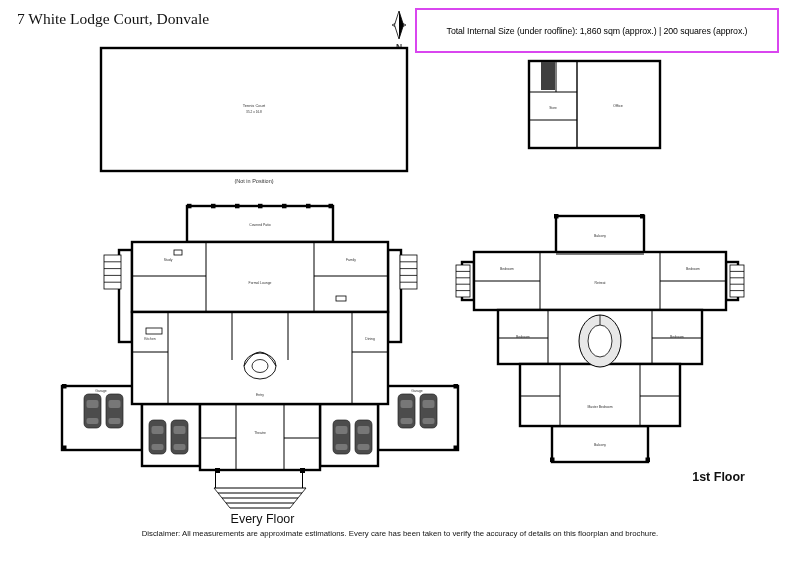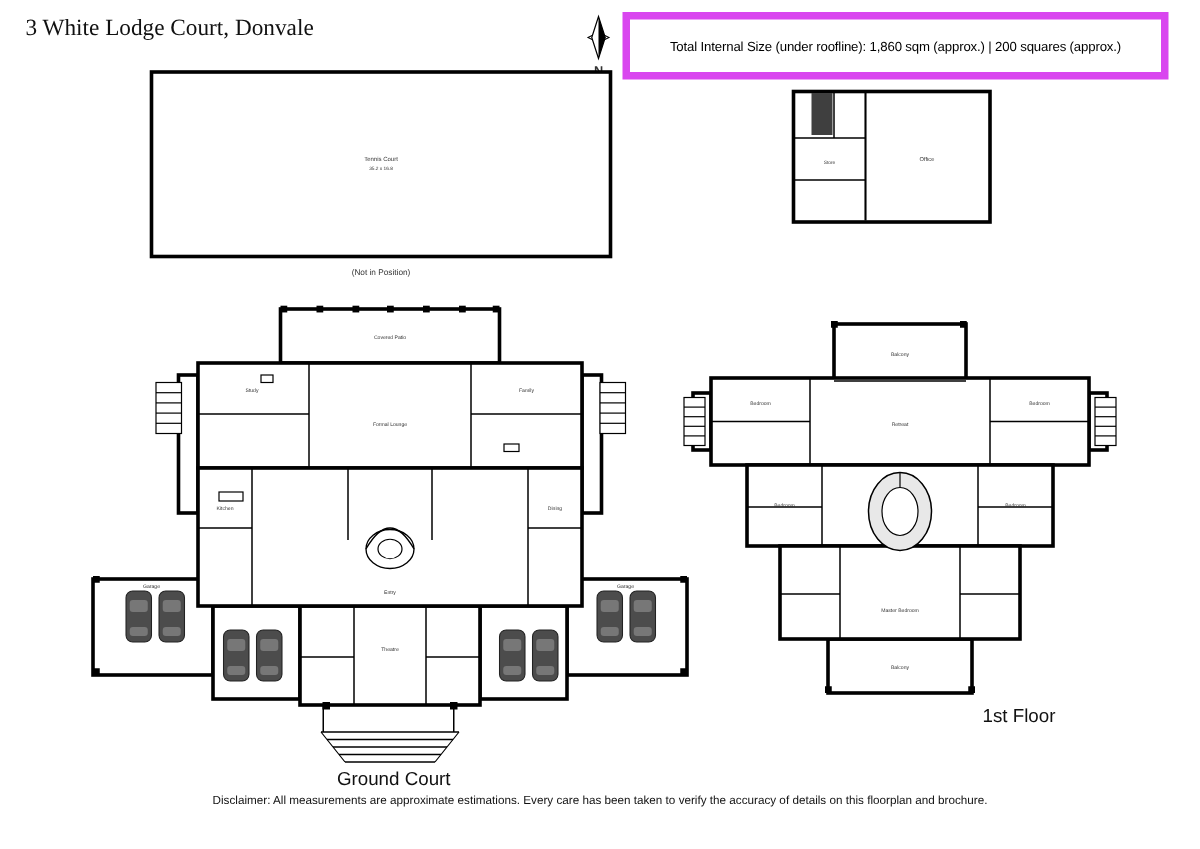--- a/index.html
+++ b/index.html
@@ -1,37 +1,37 @@
 <!DOCTYPE html>
 <html><head>
 <meta charset="utf-8">
 <style>
   html,body{margin:0;padding:0;background:#fff;}
   .page{position:relative;width:800px;height:566px;background:#fff;overflow:hidden;
         font-family:"Liberation Sans",sans-serif;color:#111;}
   .title{position:absolute;left:17px;top:10px;font-family:"Liberation Serif",serif;
          font-size:15.5px;color:#111;}
-  .info-box{position:absolute;left:415px;top:8px;width:364px;height:45px;border:5px solid #d946ef;
+  .info-box{position:absolute;left:415px;top:8px;width:364px;height:45px;border:2px solid #d946ef;
             box-sizing:border-box;display:flex;flex-direction:column;justify-content:center;
             align-items:center;gap:3px;padding:0 4px;}
   .info-line{font-size:8.8px;letter-spacing:-0.1px;white-space:nowrap;color:#000;}
   .drawing{position:absolute;left:0;top:0;}
   svg text{font-family:"Liberation Sans",sans-serif;fill:#333;}
   .floor-label{position:absolute;font-size:12.5px;color:#111;}
   .gf{left:200px;top:512px;width:125px;text-align:center;}
-  .ff{left:655px;top:470px;width:90px;text-align:left;}
+  .ff{left:655px;top:470px;width:90px;text-align:right;font-weight:bold;}
   .disclaimer{position:absolute;left:0;top:529px;width:800px;text-align:center;
               font-size:7.8px;color:#111;}
 </style>
 </head>
 <body>
 
 <div class="page">
 
-  <div class="title">3 White Lodge Court, Donvale</div>
+  <div class="title">7 White Lodge Court, Donvale</div>
 
   <div class="info-box">
     <div class="info-line">Total Internal Size (under roofline): 1,860 sqm (approx.) | 200 squares (approx.)</div>
   </div>
 
   <svg class="drawing" width="800" height="566" viewBox="0 0 800 566">
     <defs>
       <g id="car">
         <rect x="0" y="0" width="17" height="34" rx="4.5" fill="#4c4c4c" stroke="#222" stroke-width="0.7"></rect>
         <rect x="2.5" y="6" width="12" height="8" rx="2" fill="#777"></rect>
@@ -218,17 +218,17 @@
         <text x="600" y="284">Retreat</text>
         <text x="693" y="270">Bedroom</text>
         <text x="523" y="338">Bedroom</text>
         <text x="677" y="338">Bedroom</text>
         <text x="600" y="408">Master Bedroom</text>
         <text x="600" y="446">Balcony</text>
       </g>
     </g>
   </svg>
 
-  <div class="floor-label gf">Ground Court</div>
+  <div class="floor-label gf">Every Floor</div>
   <div class="floor-label ff">1st Floor</div>
   <div class="disclaimer">Disclaimer: All measurements are approximate estimations. Every care has been taken to verify the accuracy of details on this floorplan and brochure.</div>
 
 </div>
 
 </body></html>

